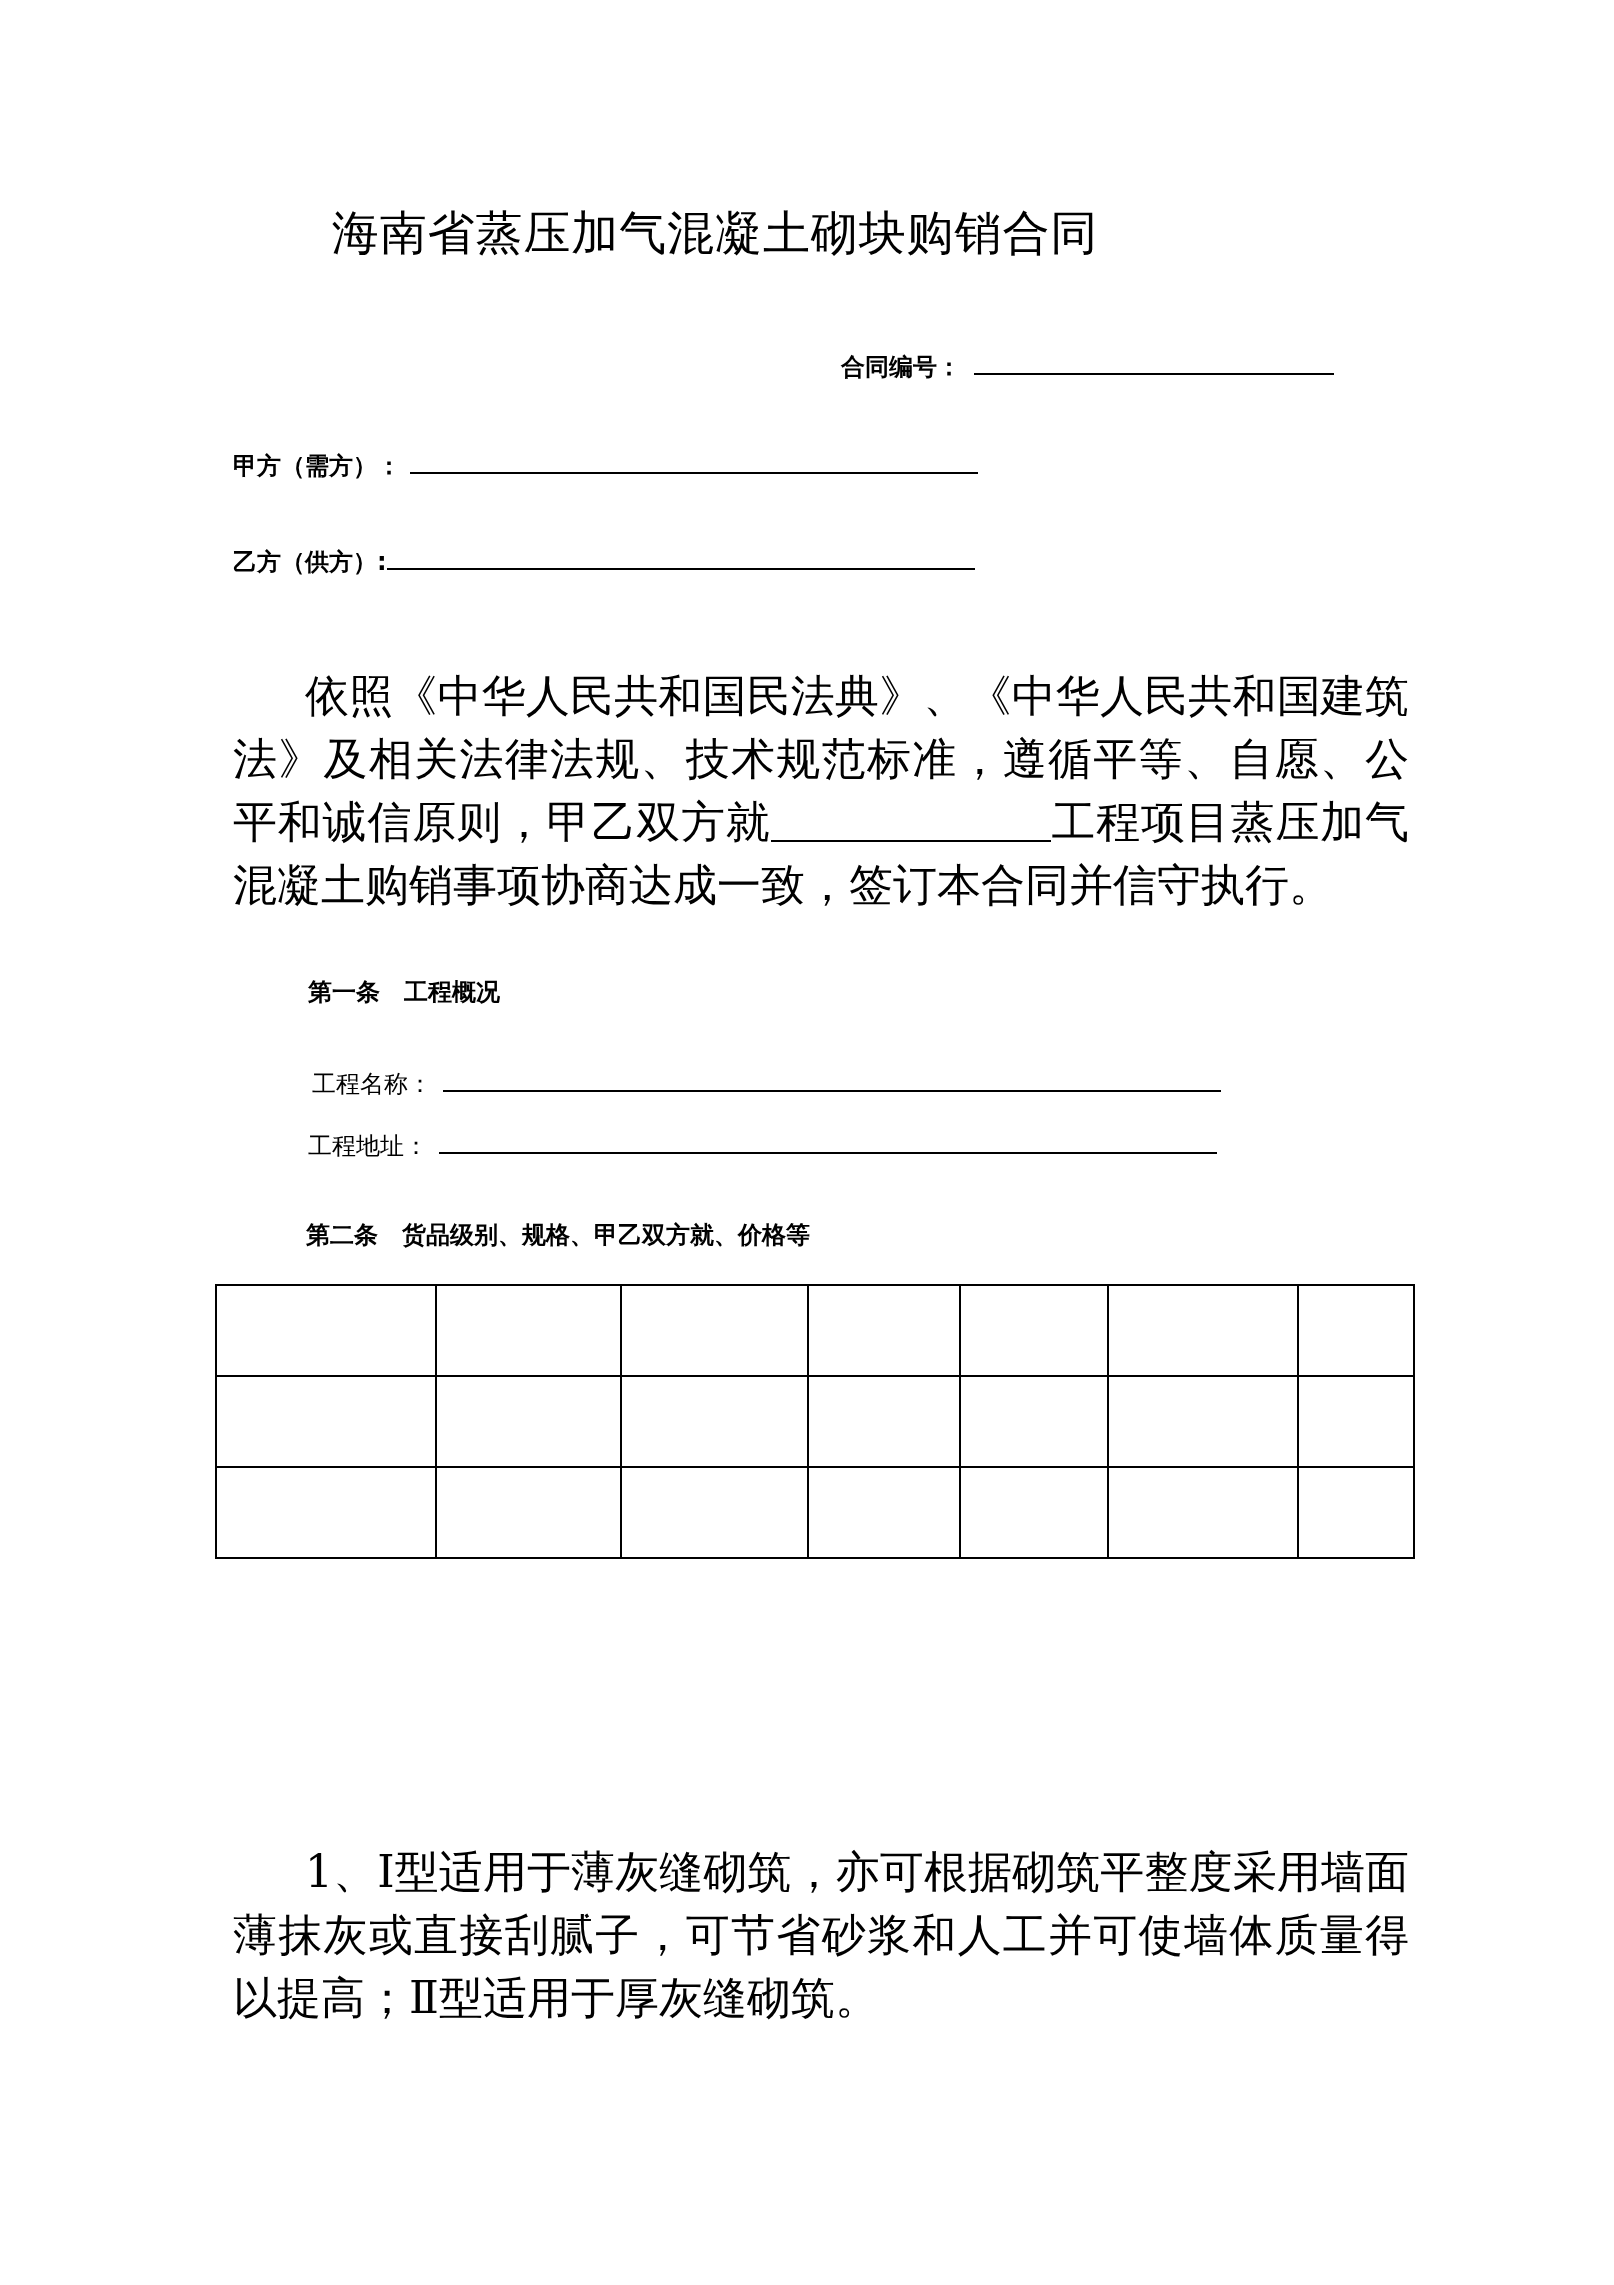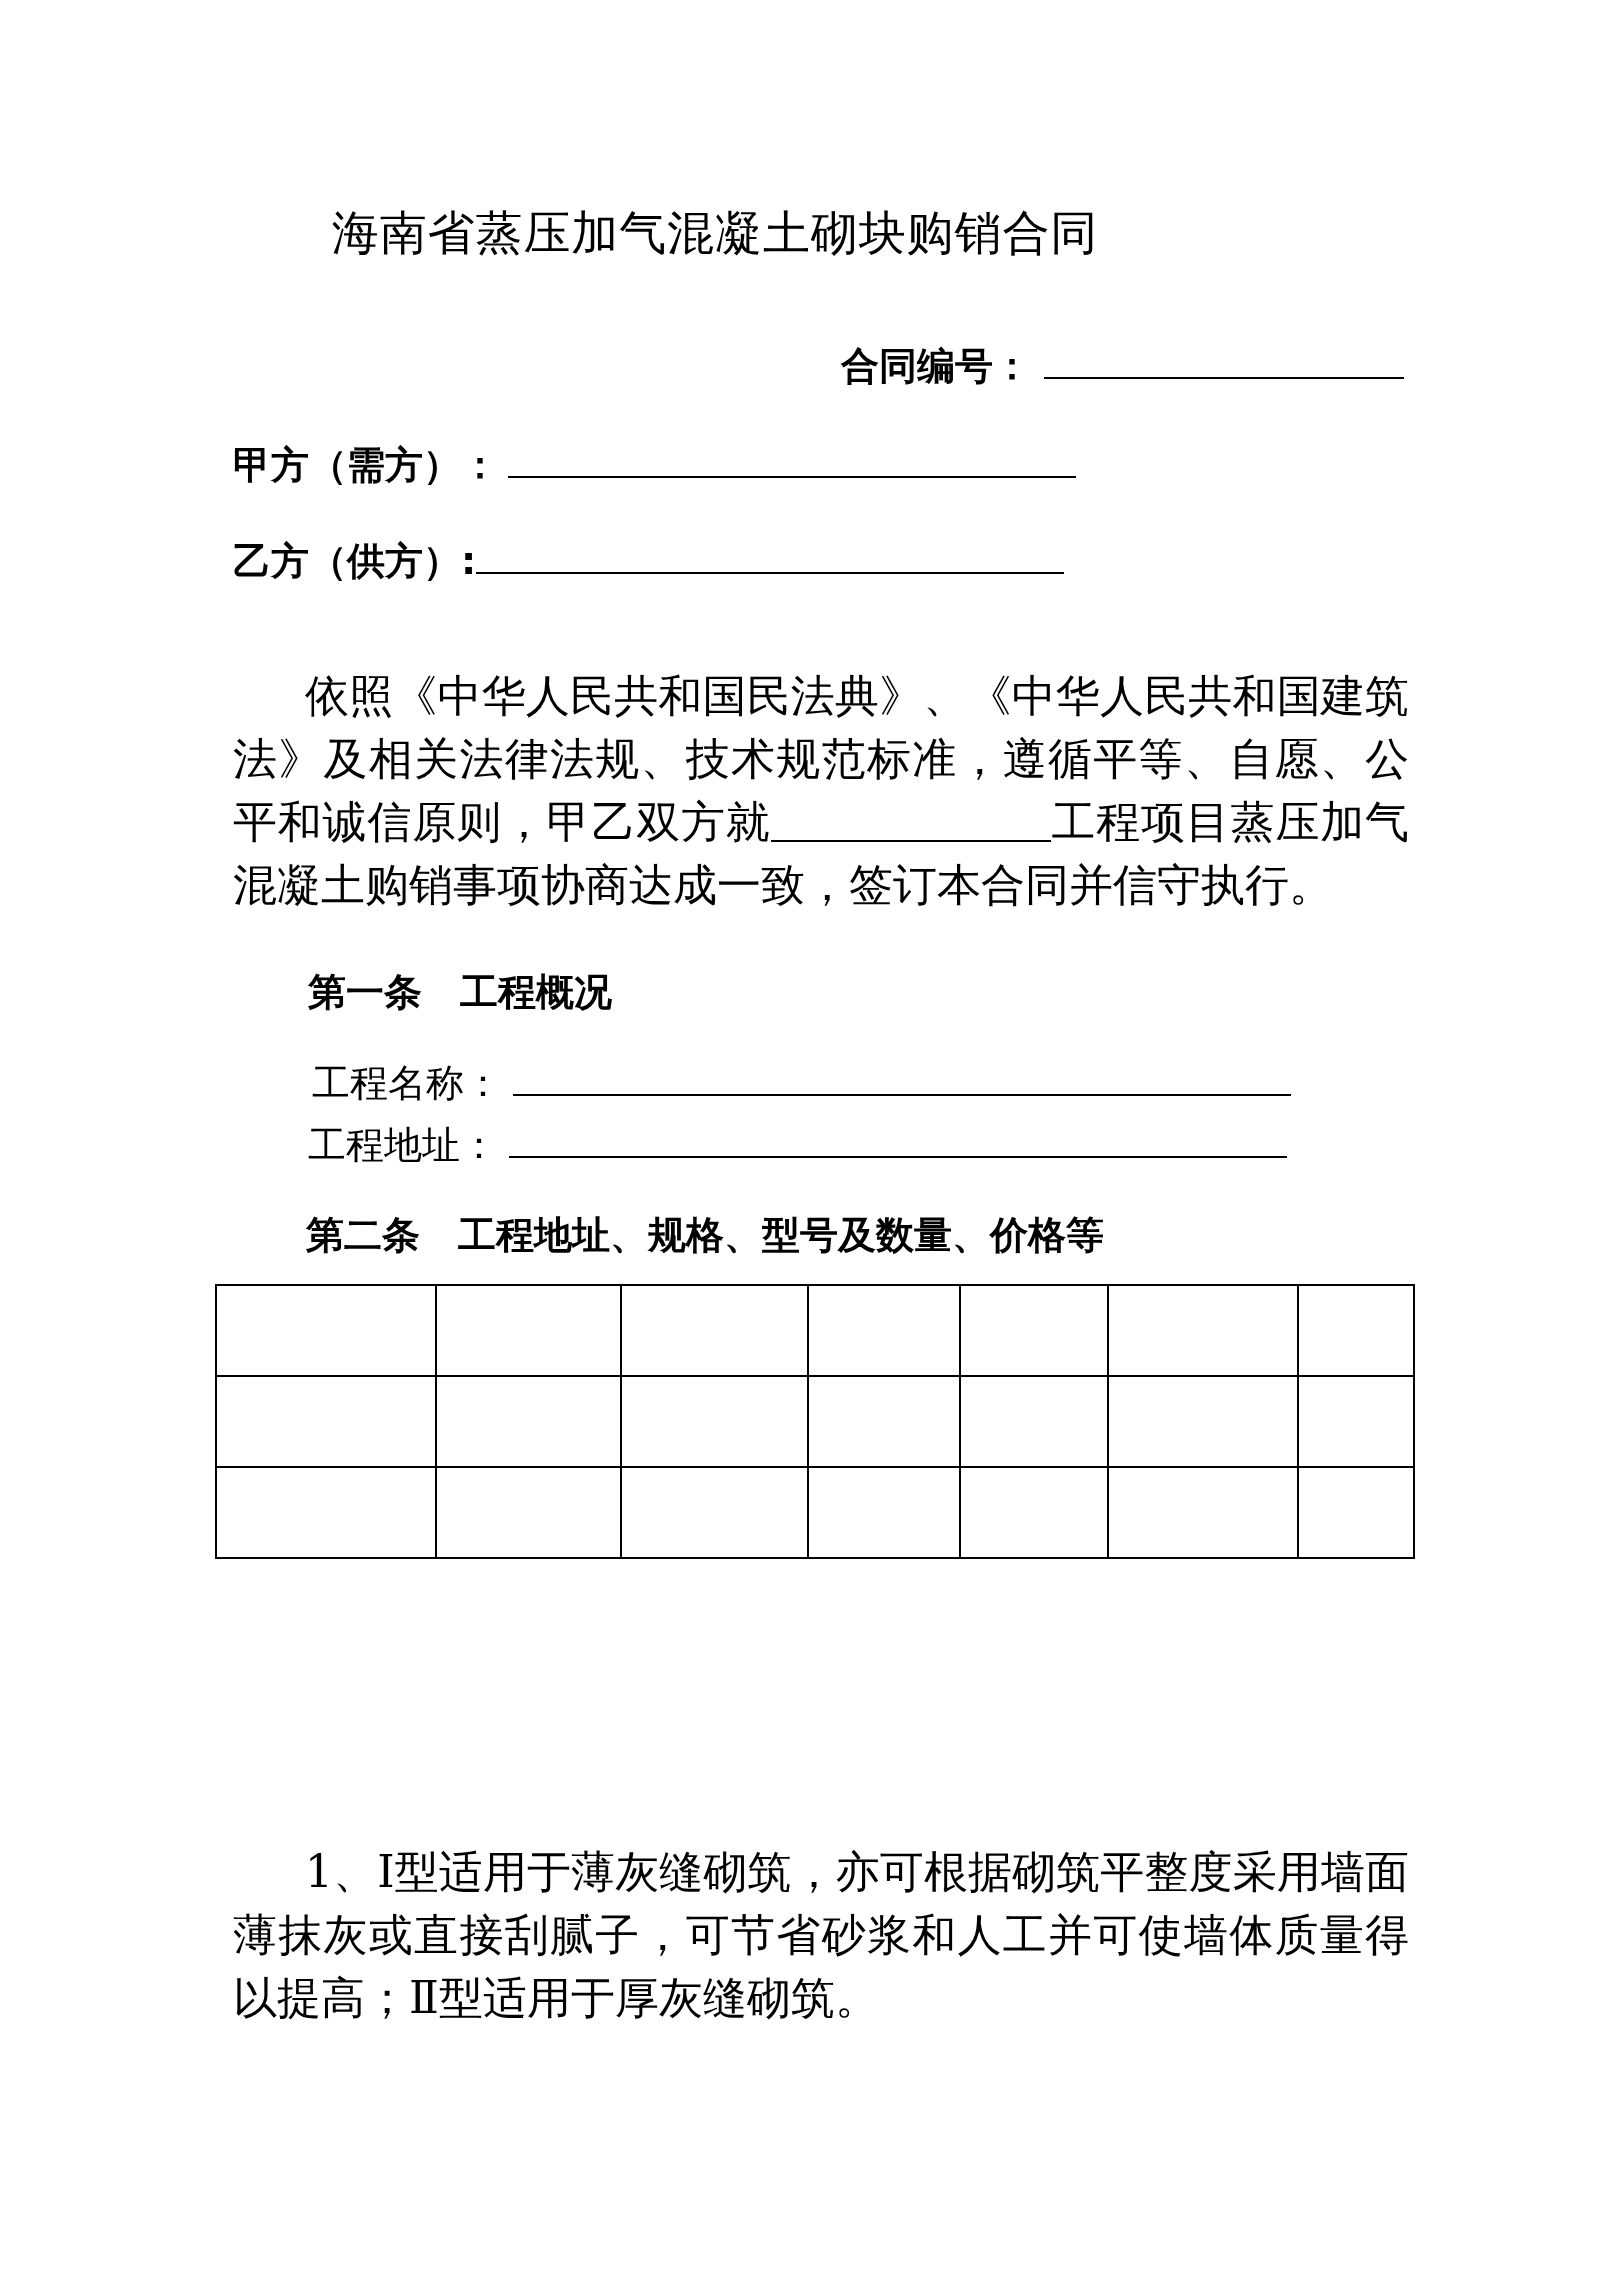--- a/index.html
+++ b/index.html
@@ -3,21 +3,21 @@
 <meta charset="utf-8">
 <style>
   html, body { margin: 0; padding: 0; background: #ffffff; }
   body { width: 1615px; height: 2285px; position: relative; overflow: hidden;
          font-family: "DejaVu Serif", "Liberation Serif", serif; color: #000; }
   .abs { position: absolute; white-space: nowrap; }
   .title { left: 0; width: 1430px; top: 201px; text-align: center;
            font-family: "DejaVu Sans", "Liberation Sans", sans-serif;
            font-size: 47px; line-height: 63px; letter-spacing: 0.9px; }
   .bold { font-family: "DejaVu Sans", "Liberation Sans", sans-serif; font-weight: bold; }
-  .f37 { font-size: 38px; line-height: 40px; }
+  .f37 { font-size: 24px; line-height: 40px; }
   .uline { display: inline-block; border-bottom: 2.7px solid #000; vertical-align: baseline; height: 27px; }
   .para { left: 233px; width: 1176px; font-size: 44px; line-height: 63px; white-space: normal;
           text-align: justify; text-indent: 72px; }
   .para .blank { display: inline-block; width: 280px; border-bottom: 2.7px solid #000; height: 31px; vertical-align: bottom; margin-bottom: 11px; text-indent: 0; }
   table.goods { position: absolute; left: 215px; top: 1284px; border-collapse: collapse;
                 width: 1199px; table-layout: fixed; font-size: 28px; }
   table.goods td, table.goods th { border: 2.7px solid #000; padding: 0; font-weight: normal;
                 text-align: center; vertical-align: middle; line-height: 36px; }
   table.goods th { height: 158px; }
   table.goods tr.row td { height: 89px; }
@@ -50,21 +50,21 @@
 <div class="abs bold f37" style="left:308px; top:972px;">第一条　工程概况</div>
 
 <div class="abs f37" style="left:312px; top:1063px;">
   <span>工程名称：</span><span class="uline" style="width:778px; margin-left:11px;"></span>
 </div>
 
 <div class="abs f37" style="left:308px; top:1125px;text-align:right;">
   <span>工程地址：</span><span class="uline" style="width:778px; margin-left:11px;"></span>
 </div>
 
-<div class="abs bold f37" style="left:306px; top:1215px;">第二条　工程地址、规格、型号及数量、价格等</div>
+<div class="abs bold f37" style="left:306px; top:1215px;">第二条　货品级别、规格、甲乙双方就、价格等</div>
 
 <table class="goods">
   <colgroup>
     <col style="width:220px">
       <col style="width:185px">
       <col style="width:187px">
       <col style="width:152px">
       <col style="width:148px">
       <col style="width:190px">
       <col style="width:116px">

